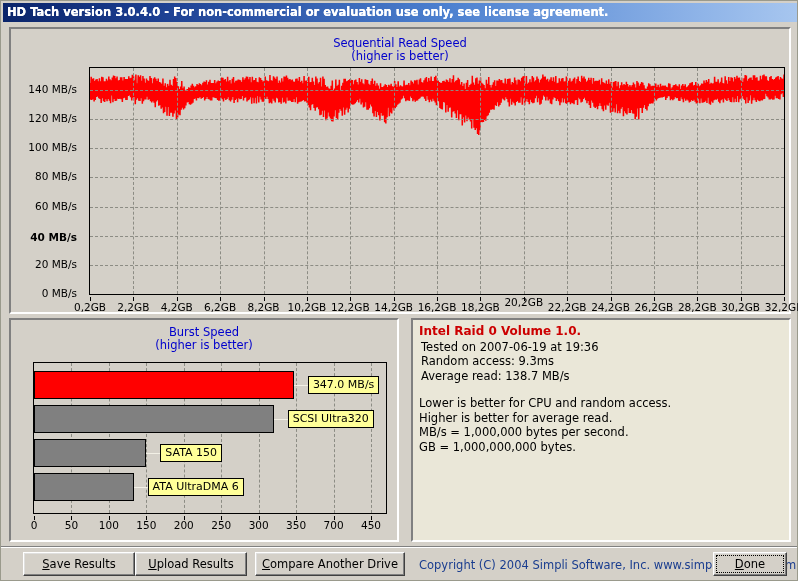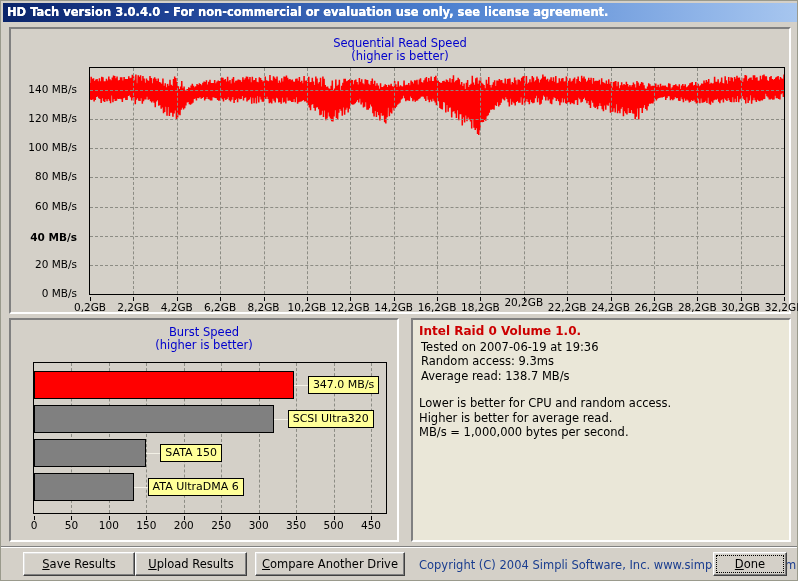--- a/index.html
+++ b/index.html
@@ -335,36 +335,37 @@
         <div class="xtick" style="left: 135.34px; top: 4px;">150</div>
         <div class="tickmark" style="left: 172.787px;"></div>
         <div class="xtick" style="left: 172.787px; top: 4px;">200</div>
         <div class="tickmark" style="left: 210.234px;"></div>
         <div class="xtick" style="left: 210.234px; top: 4px;">250</div>
         <div class="tickmark" style="left: 247.681px;"></div>
         <div class="xtick" style="left: 247.681px; top: 4px;">300</div>
         <div class="tickmark" style="left: 285.128px;"></div>
         <div class="xtick" style="left: 285.128px; top: 4px;">350</div>
         <div class="tickmark" style="left: 322.574px;"></div>
-        <div class="xtick" style="left: 322.574px; top: 4px;">500</div>
+        <div class="xtick" style="left: 322.574px; top: 4px;">700</div>
         <div class="tickmark" style="left: 360.021px;"></div>
         <div class="xtick" style="left: 360.021px; top: 4px;">450</div>
       </div>
   </div>
 
   <div class="panel" id="info-panel">
     <div class="info-inner">
       <div class="info-head">Intel Raid 0 Volume 1.0.</div>
       <div class="info-line">Tested on 2007-06-19 at 19:36</div>
       <div class="info-line">Random access: 9.3ms</div>
       <div class="info-line">Average read: 138.7 MB/s</div>
       <div class="info-gap"></div>
       <div>Lower is better for CPU and random access.</div>
       <div>Higher is better for average read.</div>
       <div>MB/s = 1,000,000 bytes per second.</div>
+      <div>GB = 1,000,000,000 bytes.</div>
     </div>
   </div>
 
   <div class="sep-line"></div>
 
   <button class="btn" id="btn-save">
     <span><u>S</u><span>ave Results</span></span>
   </button>
 
   <button class="btn" id="btn-upload">

